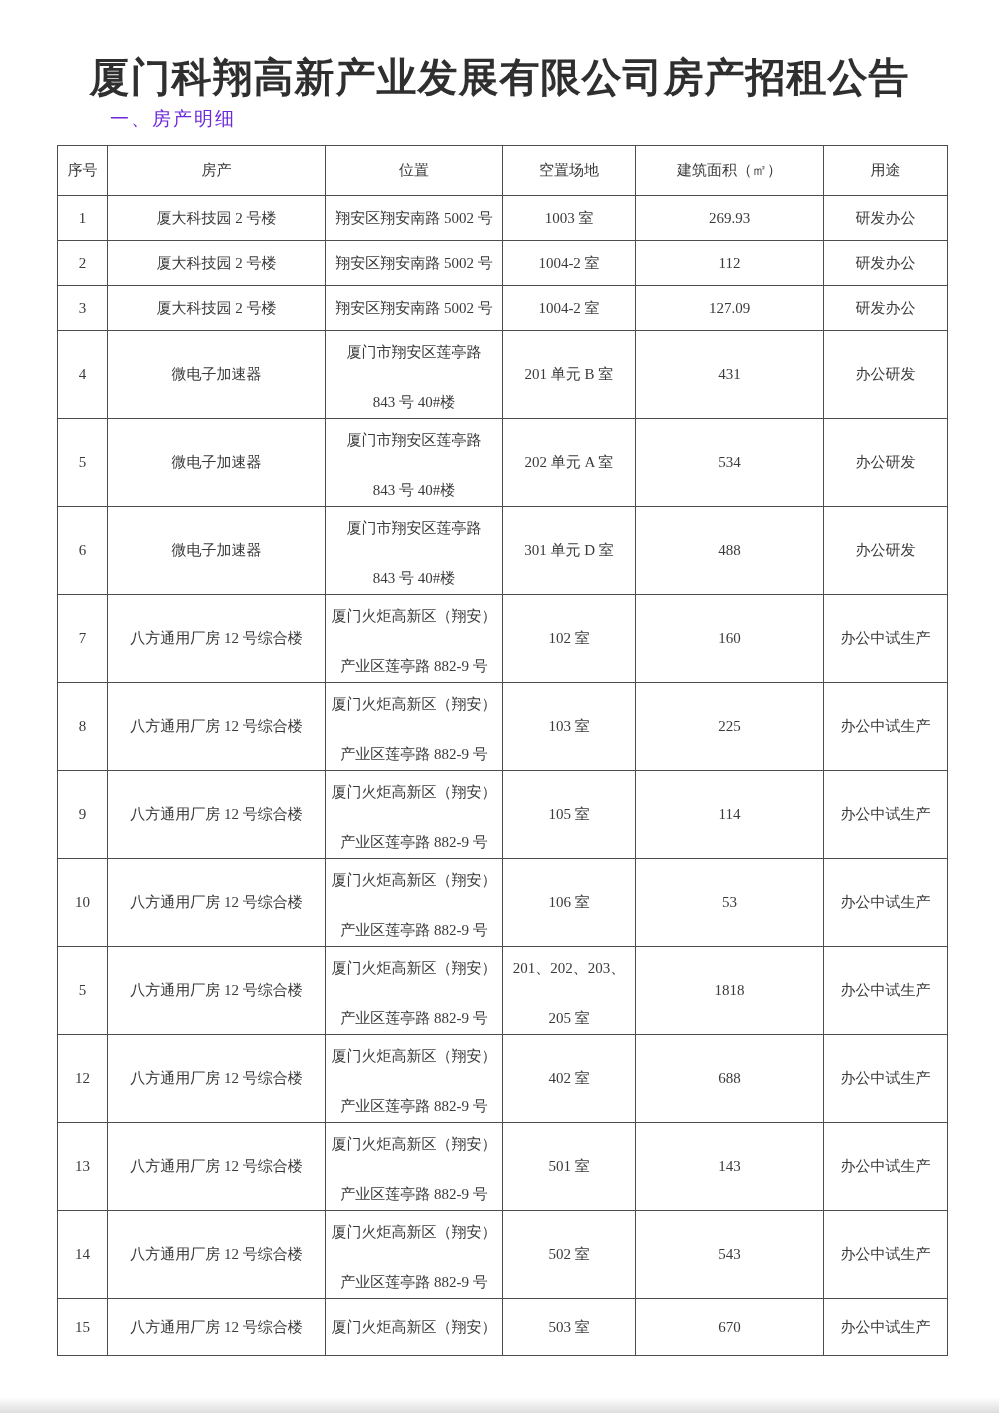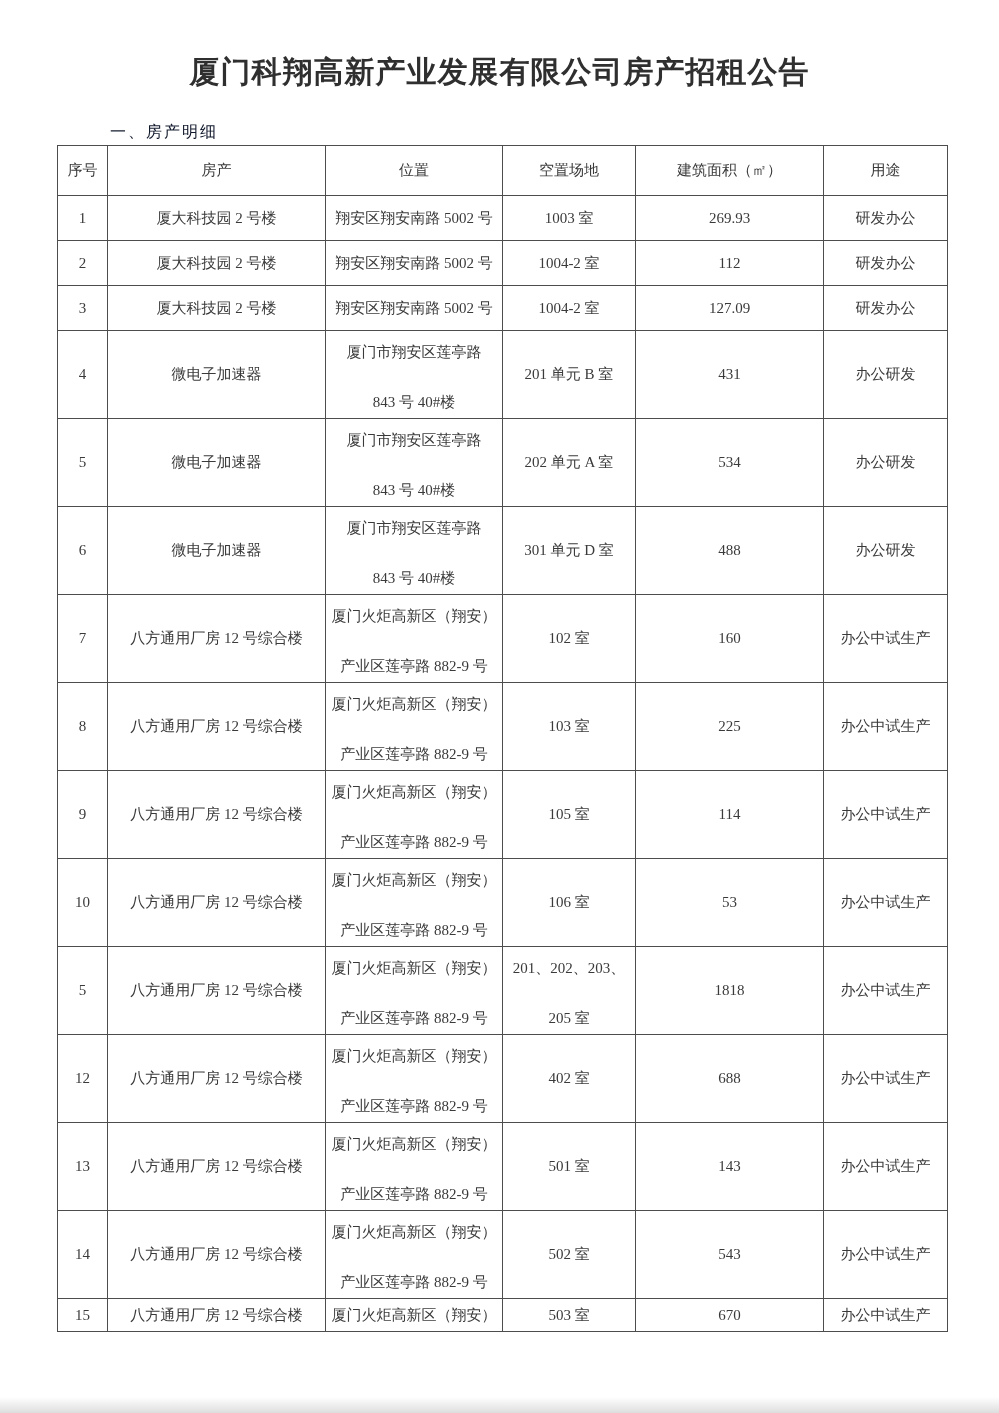--- a/index.html
+++ b/index.html
@@ -26,30 +26,30 @@
     position: absolute;
     left: 0; right: 0; bottom: 0;
     height: 16px;
     background: linear-gradient(to bottom, rgba(200,200,200,0), rgba(188,188,188,0.5));
     pointer-events: none;
   }
   .doc-title {
     margin: 0;
     padding-top: 54px;
     text-align: center;
-    font-size: 30px;
+    font-size: 40px;
     font-weight: bold;
     color: #2f2f2f;
     letter-spacing: 1px;
     line-height: 1.2;
   }
   .section-heading {
-    margin: 32px 0 0 110px;
-    font-size: 16px;
-    color: #0f172a;
+    margin: 4px 0 0 110px;
+    font-size: 19px;
+    color: #6d28d9;
     letter-spacing: 2px;
   }
   table.props {
     position: absolute;
     left: 57px;
     top: 145px;
     width: 890px;
     border-collapse: collapse;
     table-layout: fixed;
     border-radius: 20px;
@@ -60,21 +60,21 @@
     text-align: center;
     vertical-align: middle;
     font-size: 15px;
     font-weight: 400;
     color: #3a3a3a;
     padding: 0;
     overflow: hidden;
   }
   tr.header-row { height: 50px; }
   tr.row-short  { height: 45px; }
-  tr.row-last   { height: 33px; }
+  tr.row-last   { height: 57px; }
   tr.row-tall   { height: 88px; }
   td.num-top {
     vertical-align: top;
     padding-top: 20px;
   }
   td.prop-low {
     padding-top: 12px;
   }
   .lines2 {
     display: flex;

